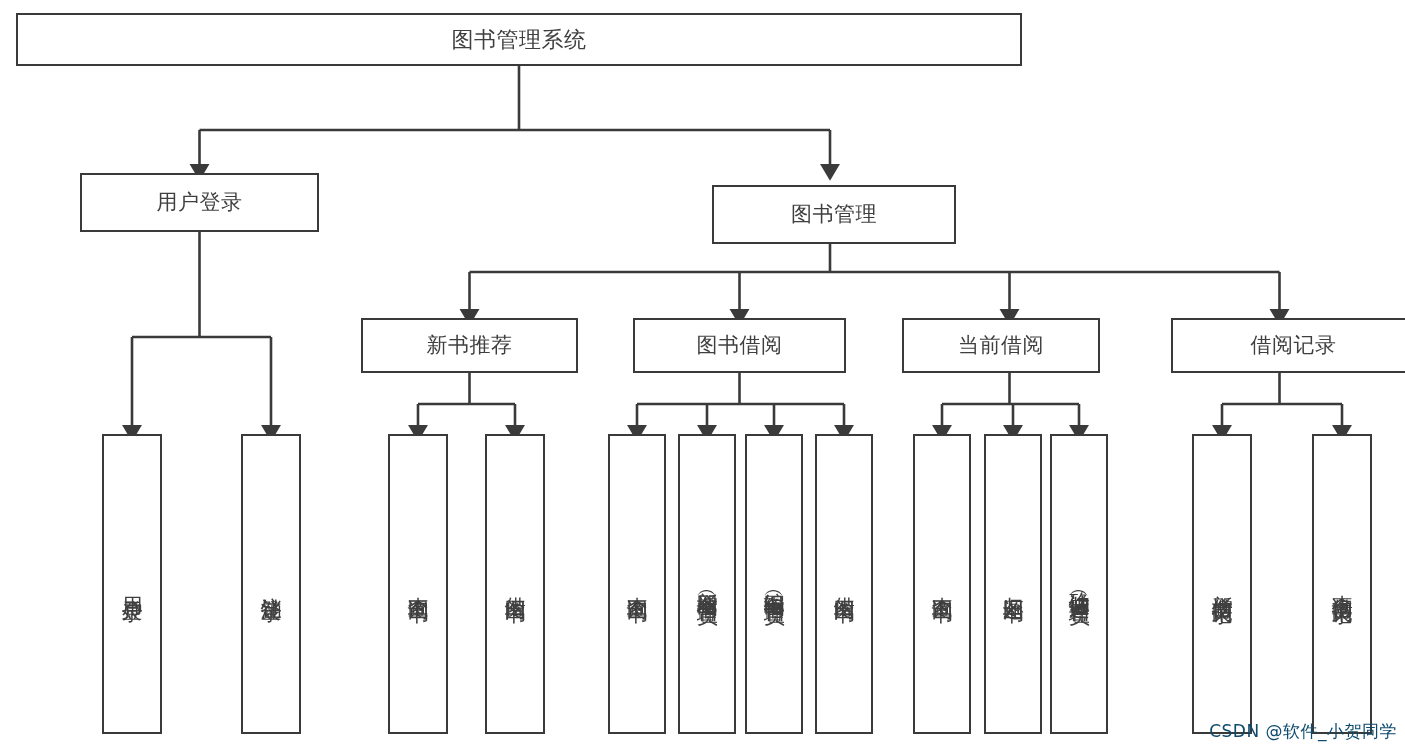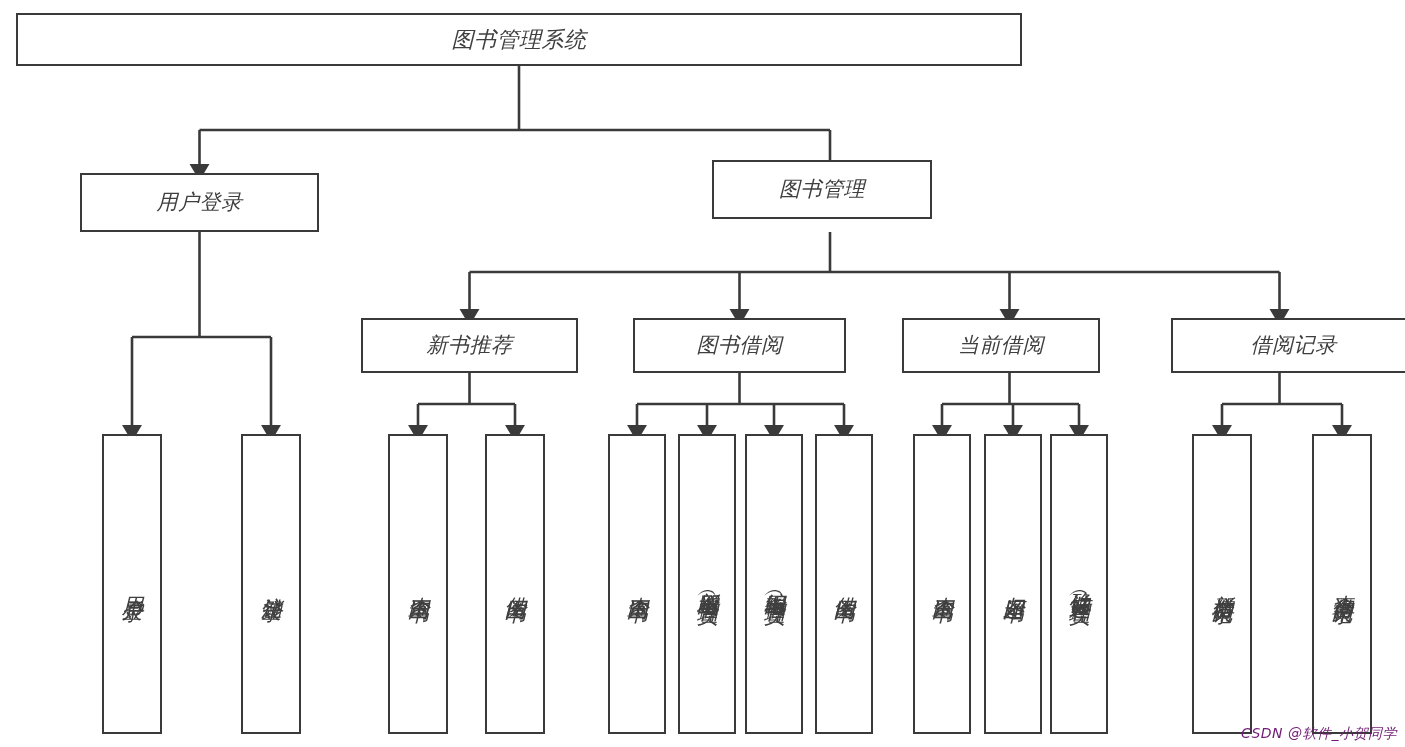--- a/index.html
+++ b/index.html
@@ -10,21 +10,20 @@
   }
   body {
     font-family: "DejaVu Sans", "Liberation Sans", sans-serif;
   }
   #diagram-root {
     position: relative;
     width: 1405px;
     height: 747px;
     background: #ffffff;
     overflow: hidden;
-    font-style: italic;
   }
   #edge-layer {
     position: absolute;
     left: 0;
     top: 0;
     width: 1405px;
     height: 747px;
     pointer-events: none;
   }
   .node {
@@ -59,22 +58,22 @@
     font-size: 21px;
     line-height: 1.45;
     letter-spacing: 2px;
     max-height: 100%;
     text-align: center;
   }
   #watermark {
     position: absolute;
     right: 8px;
     bottom: 4px;
-    font-size: 14px;
-    color: #701a75;
+    font-size: 17px;
+    color: #0c4a6e;
     letter-spacing: 0.5px;
     white-space: nowrap;
     user-select: none;
     margin-top: 47px;
   }
 </style>
 </head>
 <body>
 
 <div id="diagram-root">
@@ -122,21 +121,21 @@
       </g>
   </svg>
 
   <div id="node-group">
       <div class="node level-0" style="left: 16px; top: 13px; width: 1006px; height: 53px;">
         <span class="node-label">图书管理系统</span>
       </div>
       <div class="node level-1" style="left: 80px; top: 173px; width: 239px; height: 59px;">
         <span class="node-label">用户登录</span>
       </div>
-      <div class="node level-1" style="left: 712px; top: 160px; width: 220px; height: 59px;">
+      <div class="node level-1" style="left: 712px; top: 185px; width: 244px; height: 59px;">
         <span class="node-label">图书管理</span>
       </div>
       <div class="node level-2" style="left: 361px; top: 318px; width: 217px; height: 55px;">
         <span class="node-label">新书推荐</span>
       </div>
       <div class="node level-2" style="left: 633px; top: 318px; width: 213px; height: 55px;">
         <span class="node-label">图书借阅</span>
       </div>
       <div class="node level-2" style="left: 902px; top: 318px; width: 198px; height: 55px;">
         <span class="node-label">当前借阅</span>

